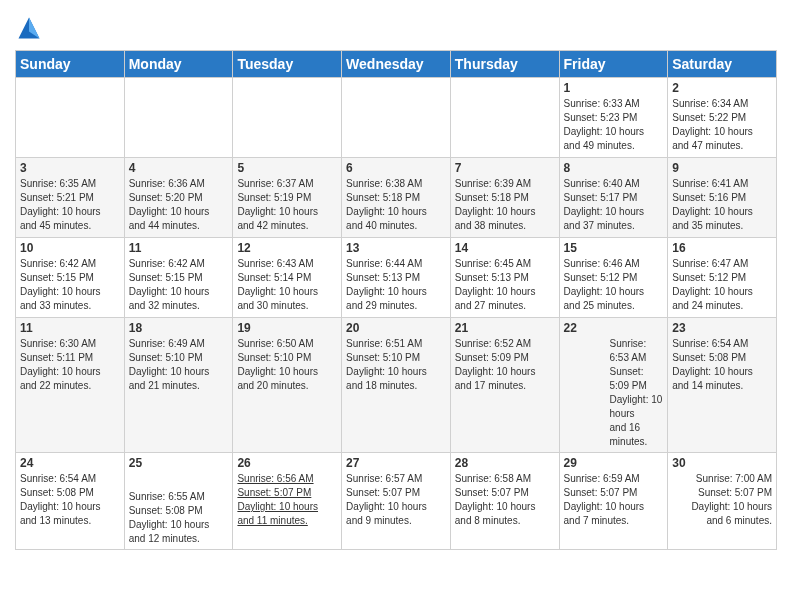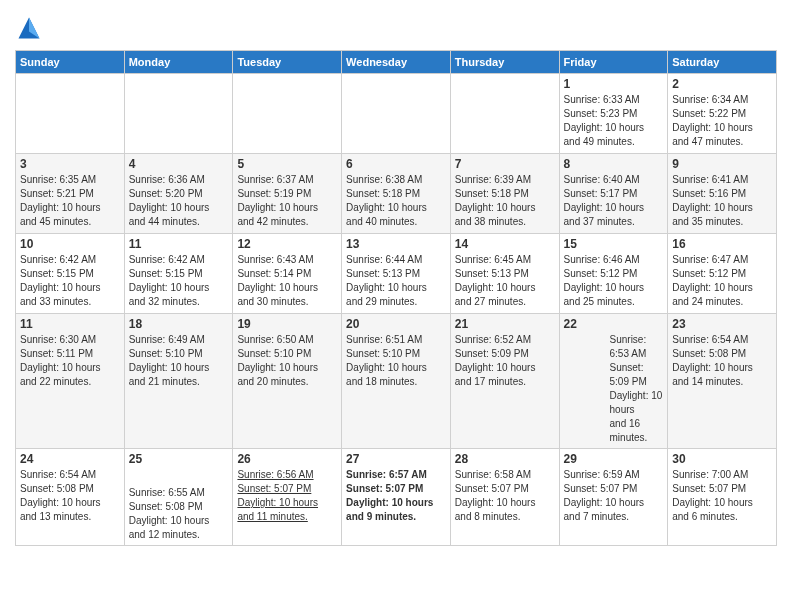--- a/index.html
+++ b/index.html
@@ -58,21 +58,21 @@
       color: #333;
     }
     .calendar-table {
       width: 100%;
       border-collapse: collapse;
       table-layout: fixed;
     }
     .calendar-table th {
       background: #2979c5;
       color: #fff;
-      font-size: 11px;
+      font-size: 14px;
       font-weight: bold;
       padding: 5px 4px;
       text-align: left;
       border: 1px solid #ccc;
     }
     .calendar-table td {
       vertical-align: top;
       border: 1px solid #d0d0d0;
       padding: 3px 4px;
       font-size: 9px;
@@ -323,42 +323,42 @@
           </td>
           <td>
             <span class="day-num">26</span>
             <div class="day-info" style="white-space: pre-line; text-decoration: underline;">Sunrise: 6:56 AM
 Sunset: 5:07 PM
 Daylight: 10 hours
 and 11 minutes.</div>
           </td>
           <td>
             <span class="day-num">27</span>
-            <div class="day-info" style="white-space: pre-line; font-weight: bold;">Sunrise: 6:57 AM
+            <div class="day-info" style="white-space: pre-line;">Sunrise: 6:57 AM
 Sunset: 5:07 PM
 Daylight: 10 hours
 and 9 minutes.</div>
           </td>
           <td>
             <span class="day-num">28</span>
             <div class="day-info" style="white-space: pre-line;">Sunrise: 6:58 AM
 Sunset: 5:07 PM
 Daylight: 10 hours
 and 8 minutes.</div>
           </td>
           <td>
             <span class="day-num">29</span>
             <div class="day-info" style="white-space: pre-line;">Sunrise: 6:59 AM
 Sunset: 5:07 PM
 Daylight: 10 hours
 and 7 minutes.</div>
           </td>
           <td>
             <span class="day-num">30</span>
-            <div class="day-info" style="white-space: pre-line;">Sunrise: 7:00 AM
+            <div class="day-info" style="white-space: pre-line; text-align: right;">Sunrise: 7:00 AM
 Sunset: 5:07 PM
 Daylight: 10 hours
 and 6 minutes.</div>
           </td>
         </tr>
       </tbody>
   </table>
 </div>
 
 </body></html>

